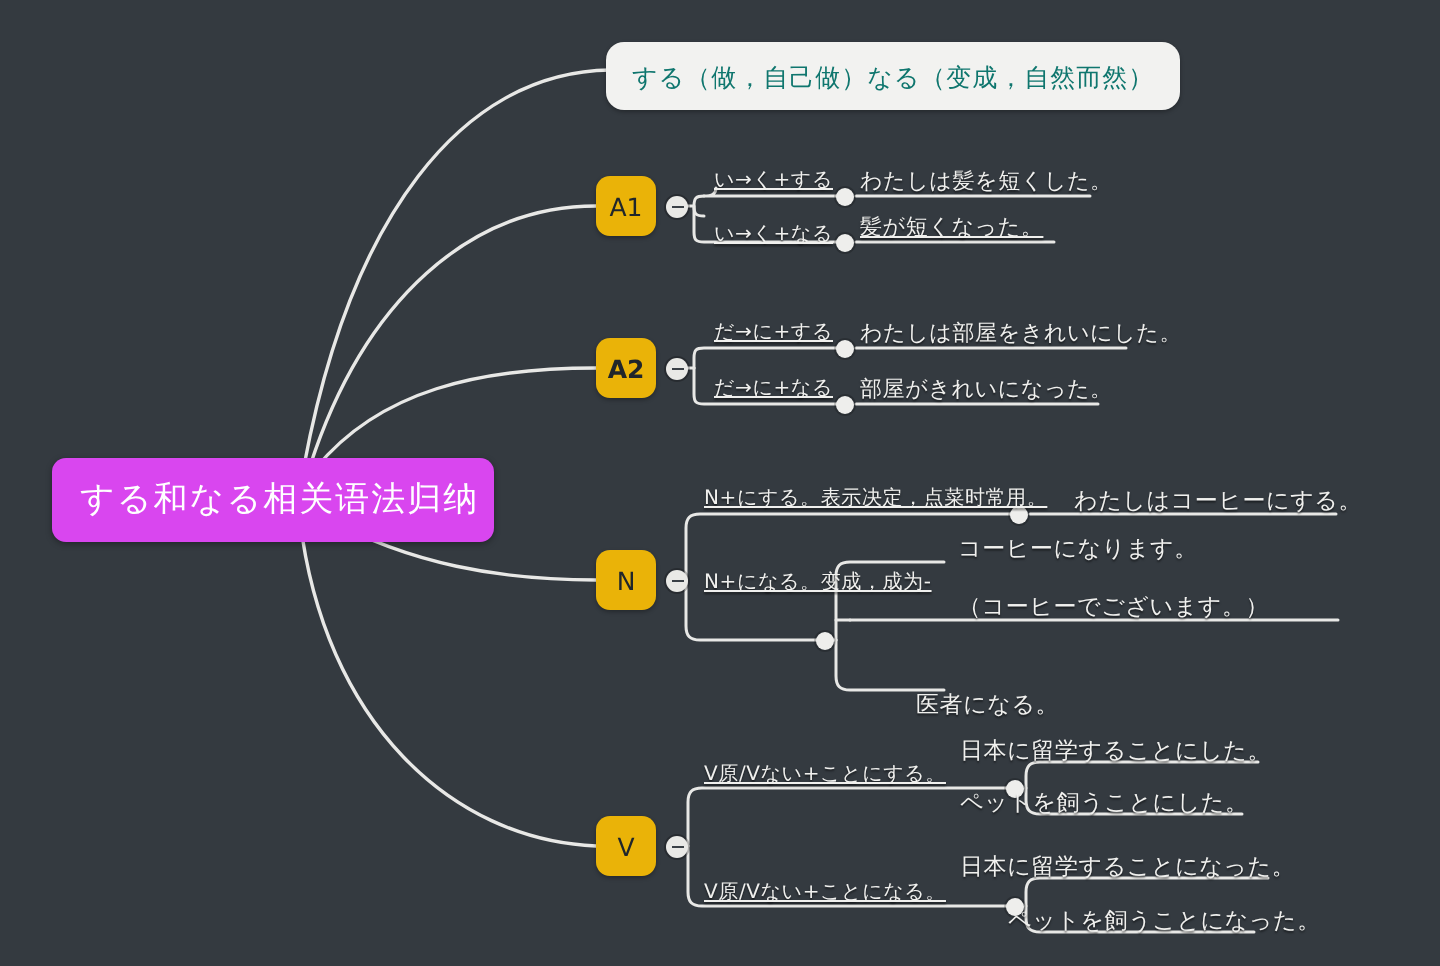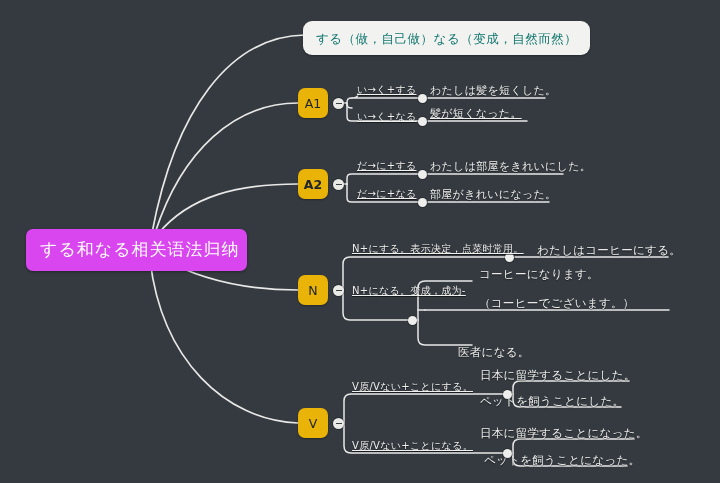--- a/index.html
+++ b/index.html
@@ -188,15 +188,15 @@
 
   <div class="node cat-box" style="left:298px; top:408px;">V</div>
   <div class="toggle" style="left:333px; top:418px;"></div>
   <div class="dot" style="left:503px; top:390px;"></div>
   <div class="dot" style="left:503px; top:449px;"></div>
   <div class="txt mid" style="left:352px; top:380px;">V原/Vない+ことにする。</div>
   <div class="txt mid" style="left:352px; top:439px;">V原/Vない+ことになる。</div>
   <div class="txt leafbig" style="left:480px; top:368px;">日本に留学することにした。</div>
   <div class="txt leafbig" style="left:480px; top:394px;">ペットを飼うことにした。</div>
   <div class="txt leafbig" style="left:480px; top:426px;">日本に留学することになった。</div>
-  <div class="txt leafbig" style="left:484px; top:453px;">ペットを飼うことになった。</div>
+  <div class="txt leafbig" style="left:504px; top:453px;">ペットを飼うことになった。</div>
 
 </div>
 
 </body></html>

